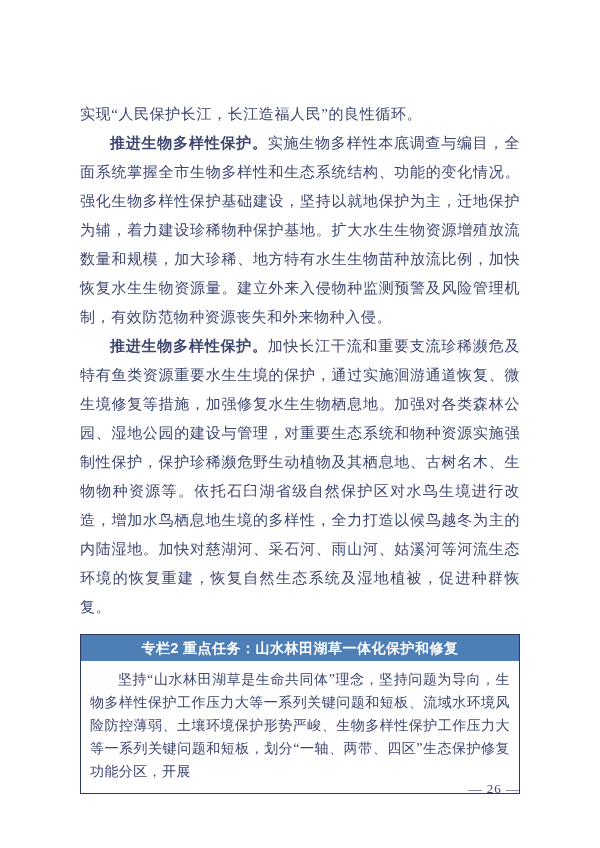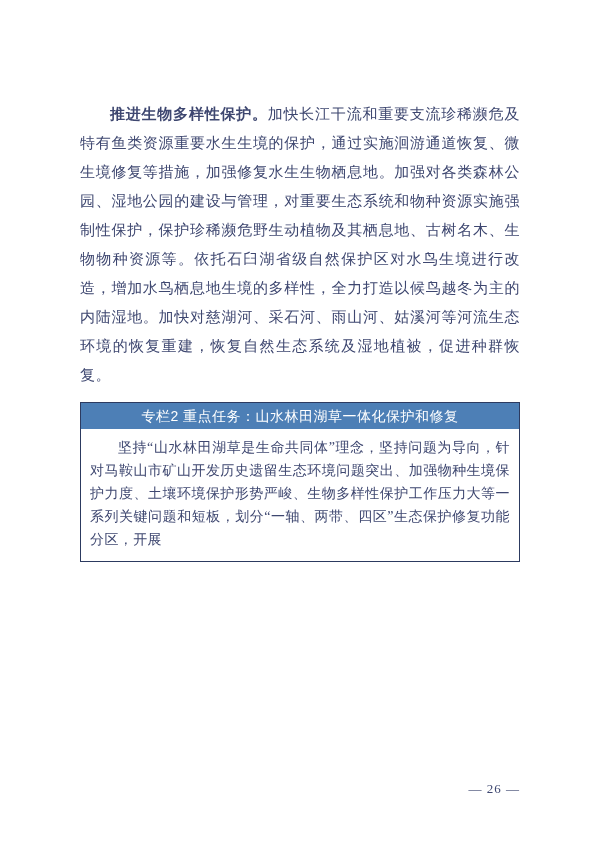--- a/index.html
+++ b/index.html
@@ -40,21 +40,21 @@
     font-weight: 700;
   }
   .callout {
     margin-top: 12px;
     border: 1px solid #2c3a60;
     background: #ffffff;
   }
   .callout-title {
     background: var(--accent, #4d7fb6);
     color: #ffffff;
-    font-weight: 400;
+    font-weight: 700;
     font-size: 14px;
     line-height: 26px;
     text-align: center;
     font-family: "Liberation Sans", "DejaVu Sans", sans-serif;
     letter-spacing: 0.5px;
   }
   .callout-body {
     padding: 7px 9px 10px 9px;
     font-size: 14px;
     line-height: 23px;
@@ -71,28 +71,34 @@
     letter-spacing: 1px;
   }
 </style>
 </head>
 <body>
 
 <div class="page">
 
   <div class="content">
 
+    <p class="para">
+      <span>实现“人民保护长江，长江造福人民”的良性循环。</span>
+    </p>
 
+    <p class="para indented">
+      <span class="lead">推进生物多样性保护。</span><span>实施生物多样性本底调查与编目，全面系统掌握全市生物多样性和生态系统结构、功能的变化情况。强化生物多样性保护基础建设，坚持以就地保护为主，迁地保护为辅，着力建设珍稀物种保护基地。扩大水生生物资源增殖放流数量和规模，加大珍稀、地方特有水生生物苗种放流比例，加快恢复水生生物资源量。建立外来入侵物种监测预警及风险管理机制，有效防范物种资源丧失和外来物种入侵。</span>
+    </p>
 
     <p class="para indented">
       <span class="lead">推进生物多样性保护。</span><span>加快长江干流和重要支流珍稀濒危及特有鱼类资源重要水生生境的保护，通过实施洄游通道恢复、微生境修复等措施，加强修复水生生物栖息地。加强对各类森林公园、湿地公园的建设与管理，对重要生态系统和物种资源实施强制性保护，保护珍稀濒危野生动植物及其栖息地、古树名木、生物物种资源等。依托石臼湖省级自然保护区对水鸟生境进行改造，增加水鸟栖息地生境的多样性，全力打造以候鸟越冬为主的内陆湿地。加快对慈湖河、采石河、雨山河、姑溪河等河流生态环境的恢复重建，恢复自然生态系统及湿地植被，促进种群恢复。</span>
     </p>
 
     <div class="callout">
       <div class="callout-title">专栏2 重点任务：山水林田湖草一体化保护和修复</div>
-      <div class="callout-body">坚持“山水林田湖草是生命共同体”理念，坚持问题为导向，针对马鞍山市矿山开发历史遗留生态环境问题突出、加强物种生境保护力度、土壤环境保护形势严峻、生物多样性保护工作压力大等一系列关键问题和短板，划分“一轴、两带、四区”生态保护修复功能分区，开展</div>
+      <div class="callout-body">坚持“山水林田湖草是生命共同体”理念，坚持问题为导向，生物多样性保护工作压力大等一系列关键问题和短板、流域水环境风险防控薄弱、土壤环境保护形势严峻、生物多样性保护工作压力大等一系列关键问题和短板，划分“一轴、两带、四区”生态保护修复功能分区，开展</div>
     </div>
 
   </div>
 
   <div class="page-number">— 26 —</div>
 
 </div>
 
 </body></html>

